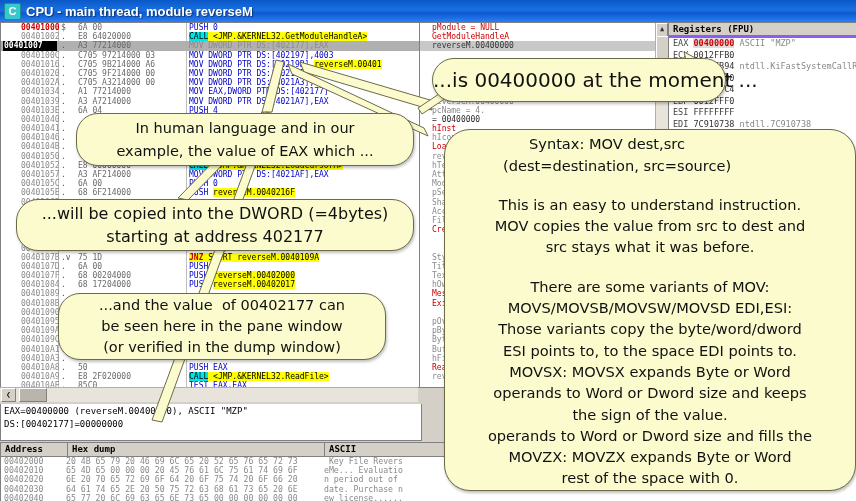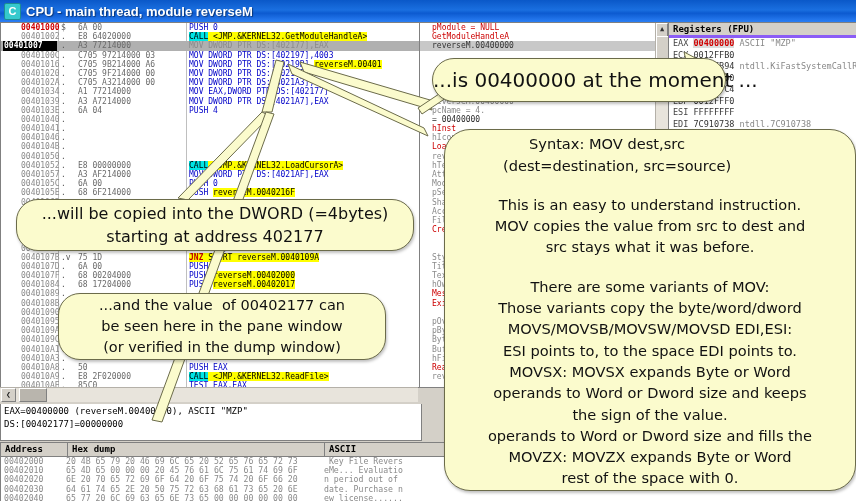--- a/index.html
+++ b/index.html
@@ -256,20 +256,24 @@
   <svg style="position:absolute;left:0;top:0;width:856px;height:501px;pointer-events:none">
     <polygon points="262,112 276,60 284,62 272,112" fill="#fbfbcd" stroke="#6b6b4a" stroke-width="1"></polygon>
     <polygon points="178,198 262,112 270,116 188,200" fill="#fbfbcd" stroke="#6b6b4a" stroke-width="1"></polygon>
     <polygon points="152,420 266,112 274,114 162,422" fill="#fbfbcd" stroke="#6b6b4a" stroke-width="1"></polygon>
     <polygon points="300,62 430,100 432,110 304,72" fill="#fbfbcd" stroke="#6b6b4a" stroke-width="1"></polygon>
     <polygon points="288,64 424,128 428,136 292,74" fill="#fbfbcd" stroke="#6b6b4a" stroke-width="1"></polygon>
     <polygon points="418,108 442,92 446,98 422,114" fill="#fbfbcd" stroke="#6b6b4a" stroke-width="1"></polygon>
     <polygon points="684,52 726,74 728,80 686,60" fill="#fbfbcd" stroke="#6b6b4a" stroke-width="1"></polygon>
   </svg>
 
+  <div class="callout" id="co-human">
+    <div class="ln">In human language and in our</div>
+    <div class="ln">example, the value of EAX which ...</div>
+  </div>
 
   <div class="callout" id="co-copied">
     <div class="ln">...will be copied into the DWORD (=4bytes)</div>
     <div class="ln">starting at address 402177</div>
   </div>
 
   <div class="callout" id="co-value">
     <div class="ln">...and the value  of 00402177 can</div>
     <div class="ln">be seen here in the pane window</div>
     <div class="ln">(or verified in the dump window)</div>
@@ -282,22 +286,22 @@
   <div class="callout" id="co-asm">
     <div id="asm-lines">
         <div class="ln ind">Syntax: MOV dest,src</div>
         <div class="ln ind2">(dest=destination, src=source)</div>
         <div class="spacer"></div>
         <div class="ln">This is an easy to understand instruction.</div>
         <div class="ln">MOV copies the value from src to dest and</div>
         <div class="ln">src stays what it was before.</div>
         <div class="spacer"></div>
         <div class="ln">There are some variants of MOV:</div>
+        <div class="ln">MOVS/MOVSB/MOVSW/MOVSD EDI,ESI:</div>
         <div class="ln">Those variants copy the byte/word/dword</div>
-        <div class="ln">MOVS/MOVSB/MOVSW/MOVSD EDI,ESI:</div>
         <div class="ln">ESI points to, to the space EDI points to.</div>
         <div class="ln">MOVSX: MOVSX expands Byte or Word</div>
         <div class="ln">operands to Word or Dword size and keeps</div>
         <div class="ln">the sign of the value.</div>
         <div class="ln">operands to Word or Dword size and fills the</div>
         <div class="ln">MOVZX: MOVZX expands Byte or Word</div>
         <div class="ln">rest of the space with 0.</div>
       </div>
   </div>
 

